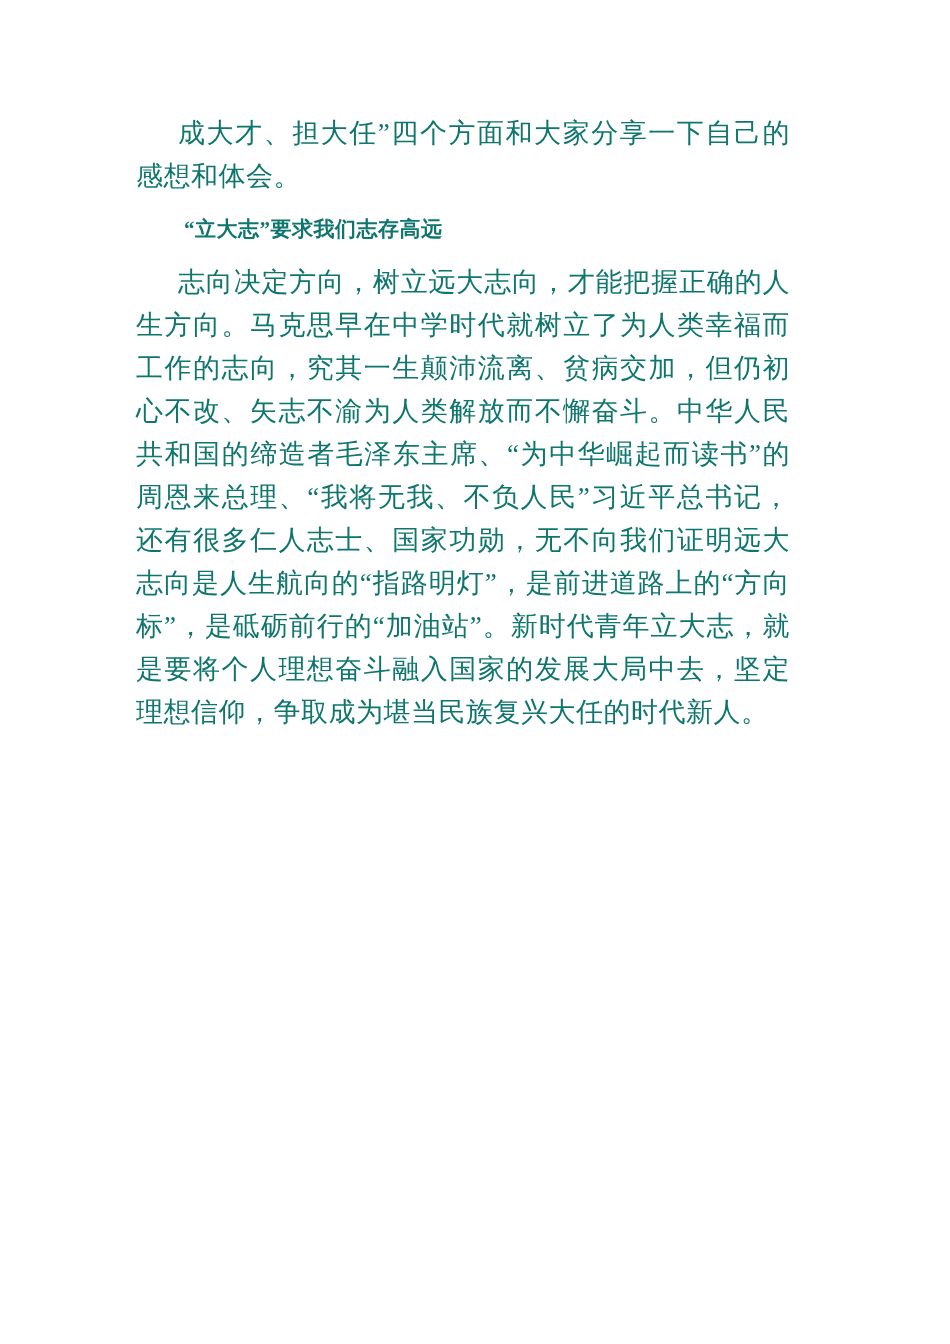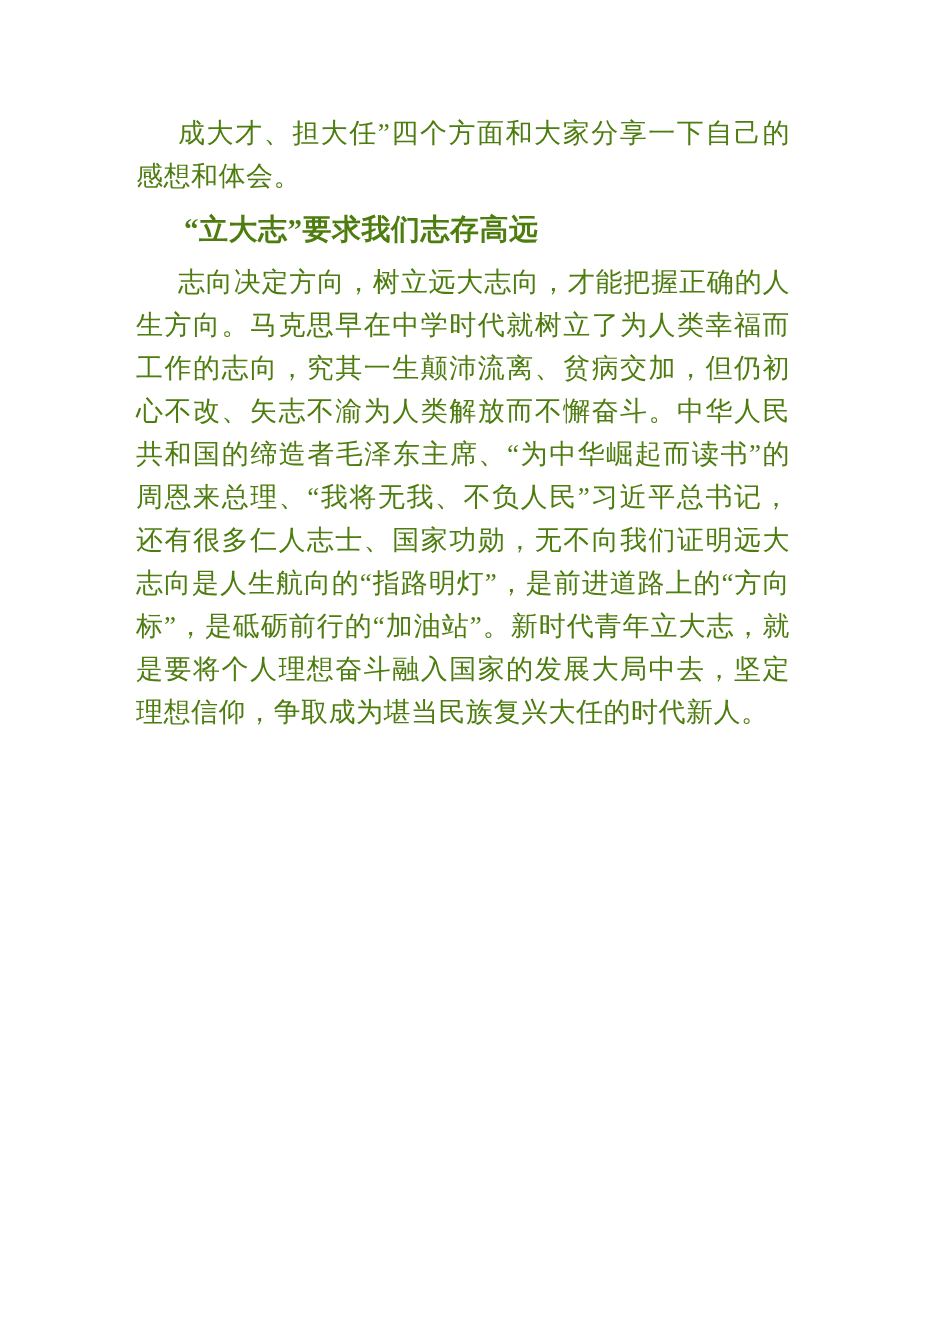--- a/index.html
+++ b/index.html
@@ -12,36 +12,36 @@
     width: 950px;
     height: 1344px;
     background: #ffffff;
     overflow: hidden;
   }
   .content {
     position: absolute;
     left: 136px;
     top: 112px;
     width: 654px;
-    color: #4d7c0f;
+    color: #0f766e;
     font-family: "Liberation Serif", "DejaVu Serif", serif;
     font-size: 27px;
     line-height: 43px;
     text-align: justify;
     text-justify: inter-character;
   }
   .para {
     margin: 0 0 10px 0;
     text-indent: 42px;
     letter-spacing: 0.5px;
   }
   .heading {
     margin: 0 0 10px 0;
     font-weight: 700;
-    font-size: 29px;
+    font-size: 21px;
     line-height: 43px;
     text-indent: 48px;
     text-align: left;
     letter-spacing: 0.5px;
   }
 </style>
 </head>
 <body>
 
 <div class="page">

